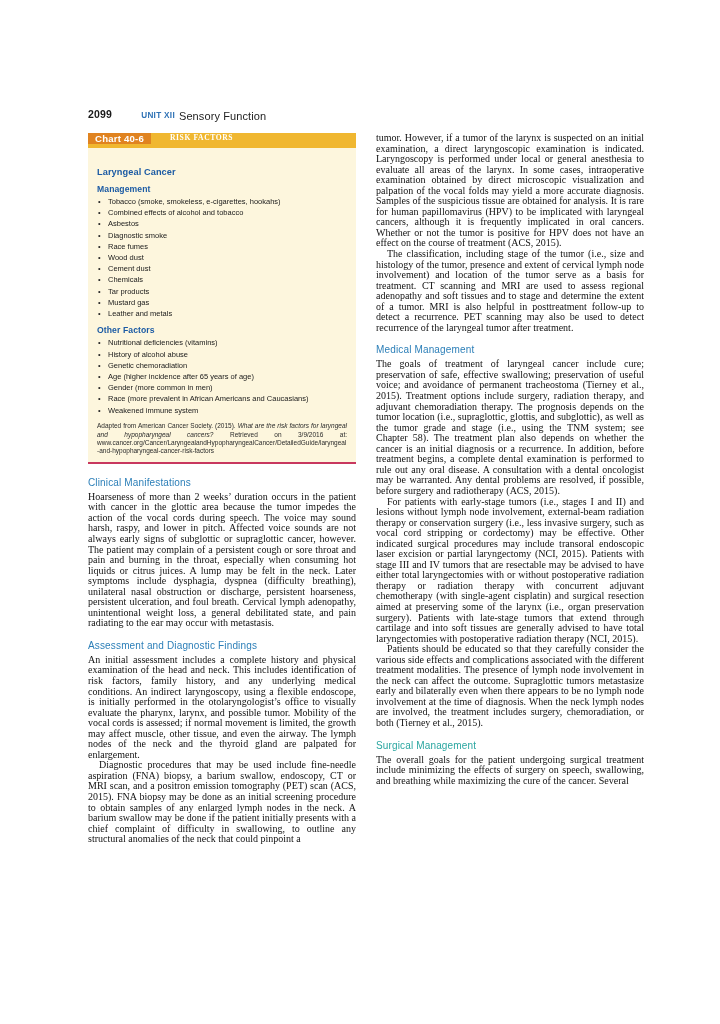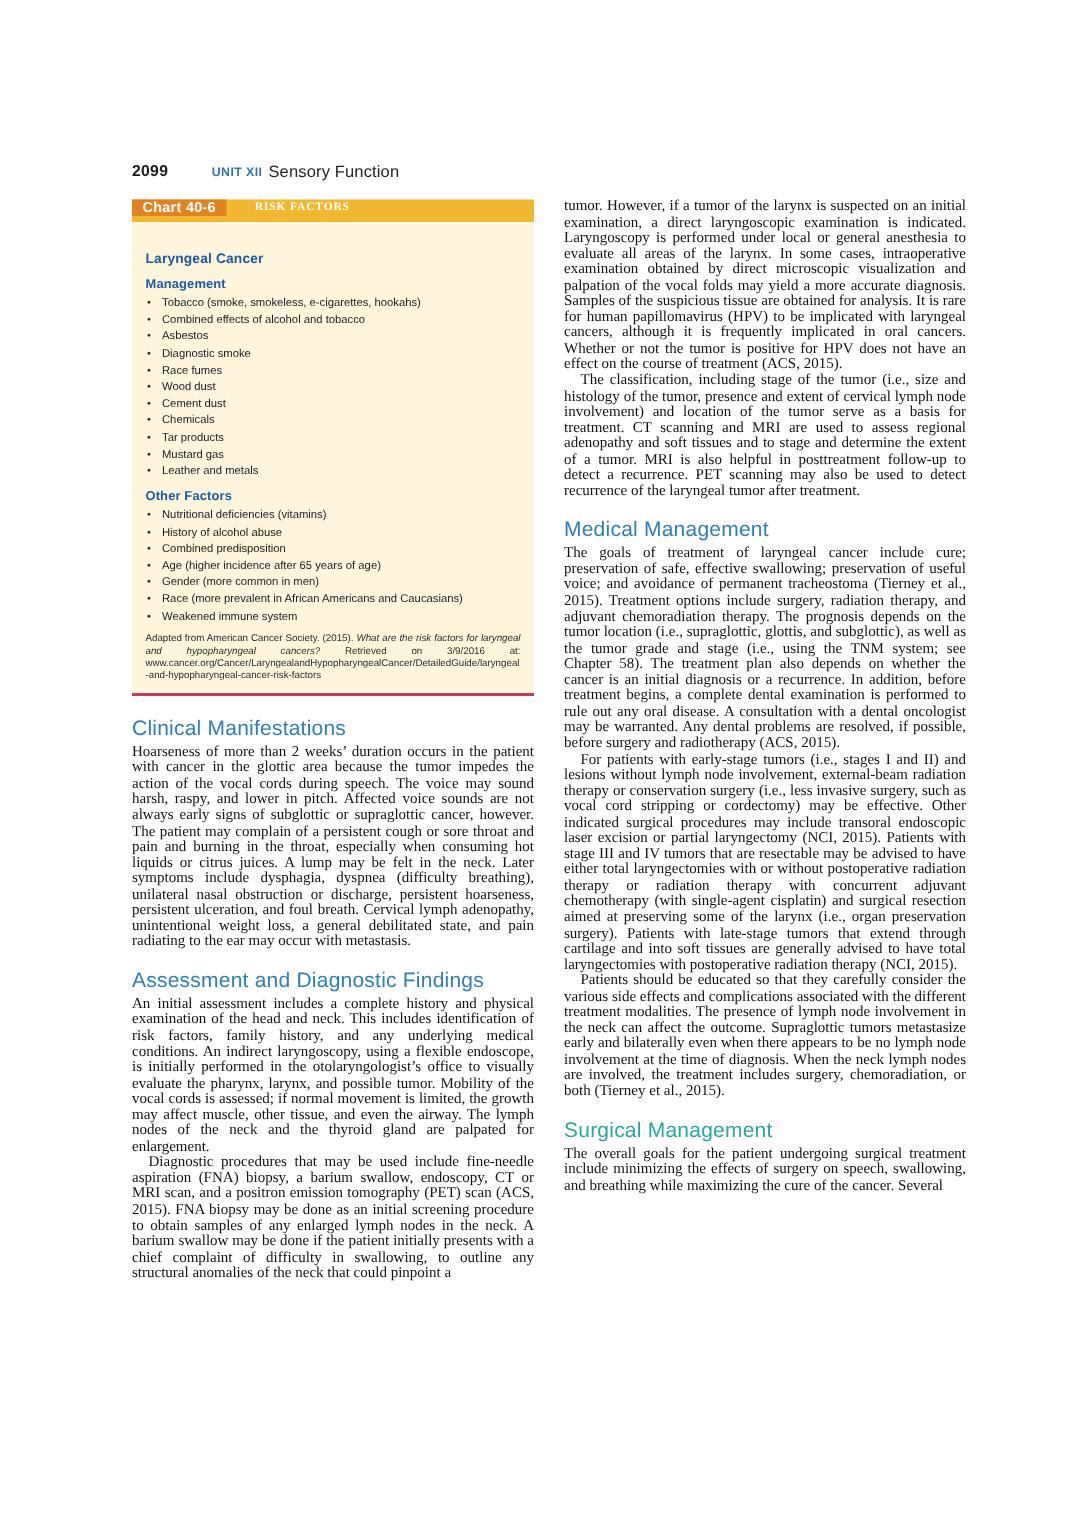--- a/index.html
+++ b/index.html
@@ -91,21 +91,21 @@
   p.body + p.body {
     text-indent: 11px;
   }
   p.body.no-indent {
     text-indent: 0;
   }
 
   h2.section-head {
     margin: 11px 0 4px 0;
     font-family: "Liberation Sans", sans-serif;
-    font-size: 14px;
+    font-size: 10px;
     font-weight: normal;
     color: #2c7fb8;
     letter-spacing: 0.15px;
   }
   h2.section-head.teal {
     color: #2aa6a0;
   }
   h2.section-head:first-child {
     margin-top: 0;
   }
@@ -237,21 +237,21 @@
             <li><span class="bullet">•</span><span>Chemicals</span></li>
             <li><span class="bullet">•</span><span>Tar products</span></li>
             <li><span class="bullet">•</span><span>Mustard gas</span></li>
             <li><span class="bullet">•</span><span>Leather and metals</span></li>
           </ul>
 
           <div class="chart-subhead">Other Factors</div>
           <ul class="chart-list">
             <li><span class="bullet">•</span><span>Nutritional deficiencies (vitamins)</span></li>
             <li><span class="bullet">•</span><span>History of alcohol abuse</span></li>
-            <li><span class="bullet">•</span><span>Combined predisposition</span></li>
+            <li><span class="bullet">•</span><span>Genetic chemoradiation</span></li>
             <li><span class="bullet">•</span><span>Age (higher incidence after 65 years of age)</span></li>
             <li><span class="bullet">•</span><span>Gender (more common in men)</span></li>
             <li><span class="bullet">•</span><span>Race (more prevalent in African Americans and Caucasians)</span></li>
             <li><span class="bullet">•</span><span>Weakened immune system</span></li>
           </ul>
 
           <div class="chart-source"><span>Adapted from American Cancer Society. (2015). </span><span class="ital">What are the risk factors for laryngeal and hypopharyngeal cancers?</span><span> Retrieved on 3/9/2016 at: www.cancer.org/Cancer/LaryngealandHypopharyngealCancer/DetailedGuide/laryngeal-and-hypopharyngeal-cancer-risk-factors</span></div>
         </div>
       </div>
 

